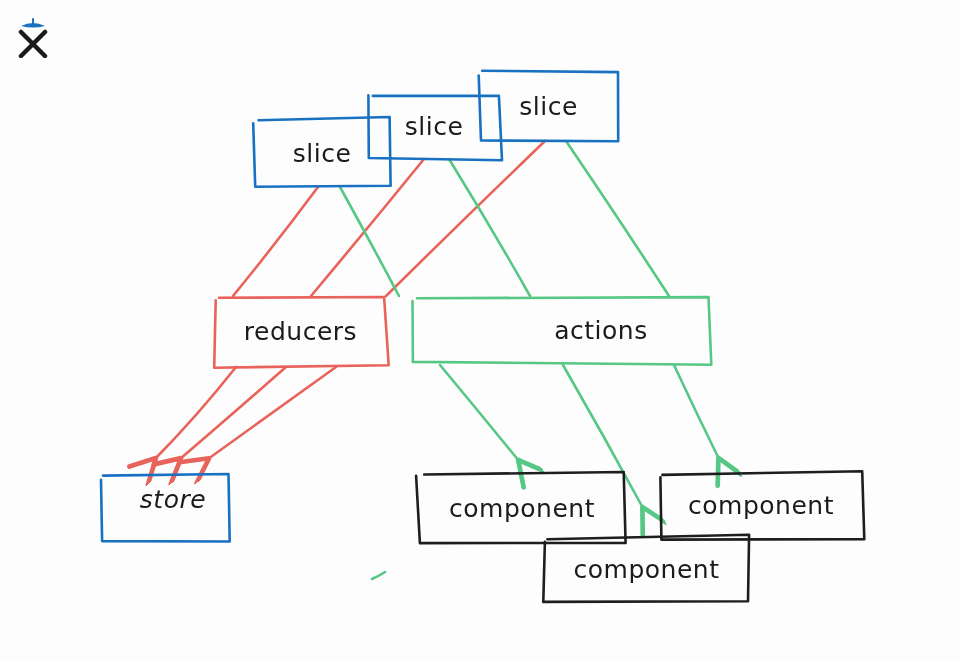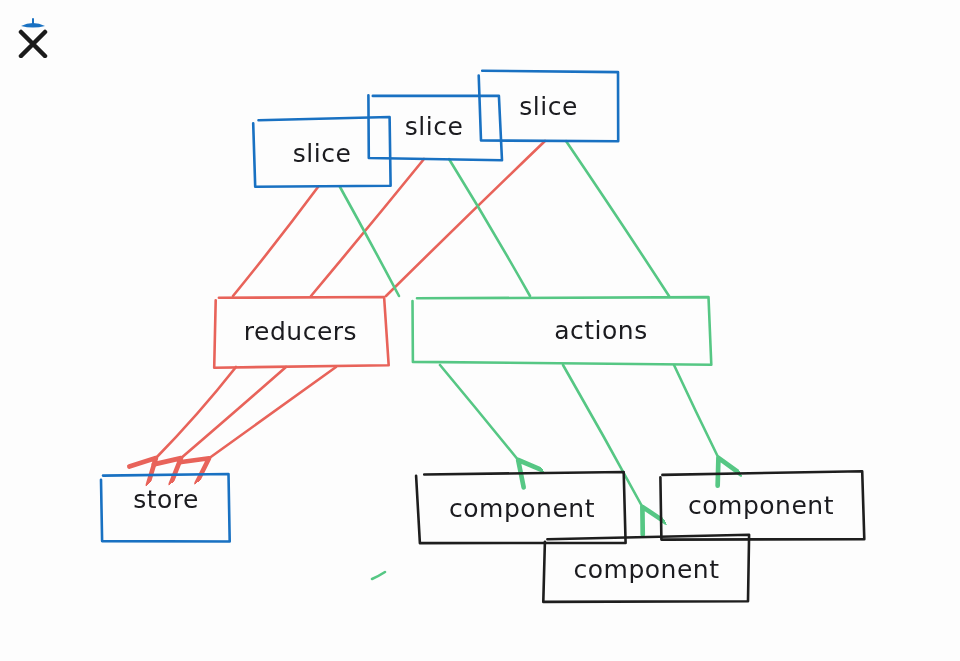--- a/index.html
+++ b/index.html
@@ -94,19 +94,19 @@
         <path d="M547.4 539.3 L749.1 534.8 L748.0 601.2 L543.3 601.9 L544.9 541.8" fill="none" stroke="#1e1e1e" stroke-width="2.6" stroke-linecap="round" stroke-linejoin="round"></path>
       </g>
   </svg>
 
   <div id="label-layer">
       <div class="node-label lbl-slice" style="left: 256px; top: 120px; width: 132px; height: 66px;">slice</div>
       <div class="node-label lbl-slice" style="left: 368px; top: 95px; width: 132px; height: 63px;">slice</div>
       <div class="node-label lbl-slice" style="left: 481px; top: 72px; width: 135px; height: 68px;">slice</div>
       <div class="node-label lbl-mid" style="left: 215px; top: 298px; width: 171px; height: 67px;">reducers</div>
       <div class="node-label lbl-mid" style="left: 412px; top: 297px; width: 298px; height: 66px; padding-left: 40px;">actions</div>
-      <div class="node-label lbl-bottom" style="left: 101px; top: 476px; width: 130px; height: 47px;">store</div>
+      <div class="node-label lbl-bottom" style="left: 108px; top: 476px; width: 130px; height: 47px; font-style: italic;">store</div>
       <div class="node-label lbl-bottom" style="left: 419px; top: 474px; width: 206px; height: 68px;">component</div>
       <div class="node-label lbl-bottom" style="left: 660px; top: 473px; width: 202px; height: 65px;">component</div>
       <div class="node-label lbl-bottom" style="left: 545px; top: 538px; width: 203px; height: 62px;">component</div>
     </div>
 
 </div>
 
 </body></html>

